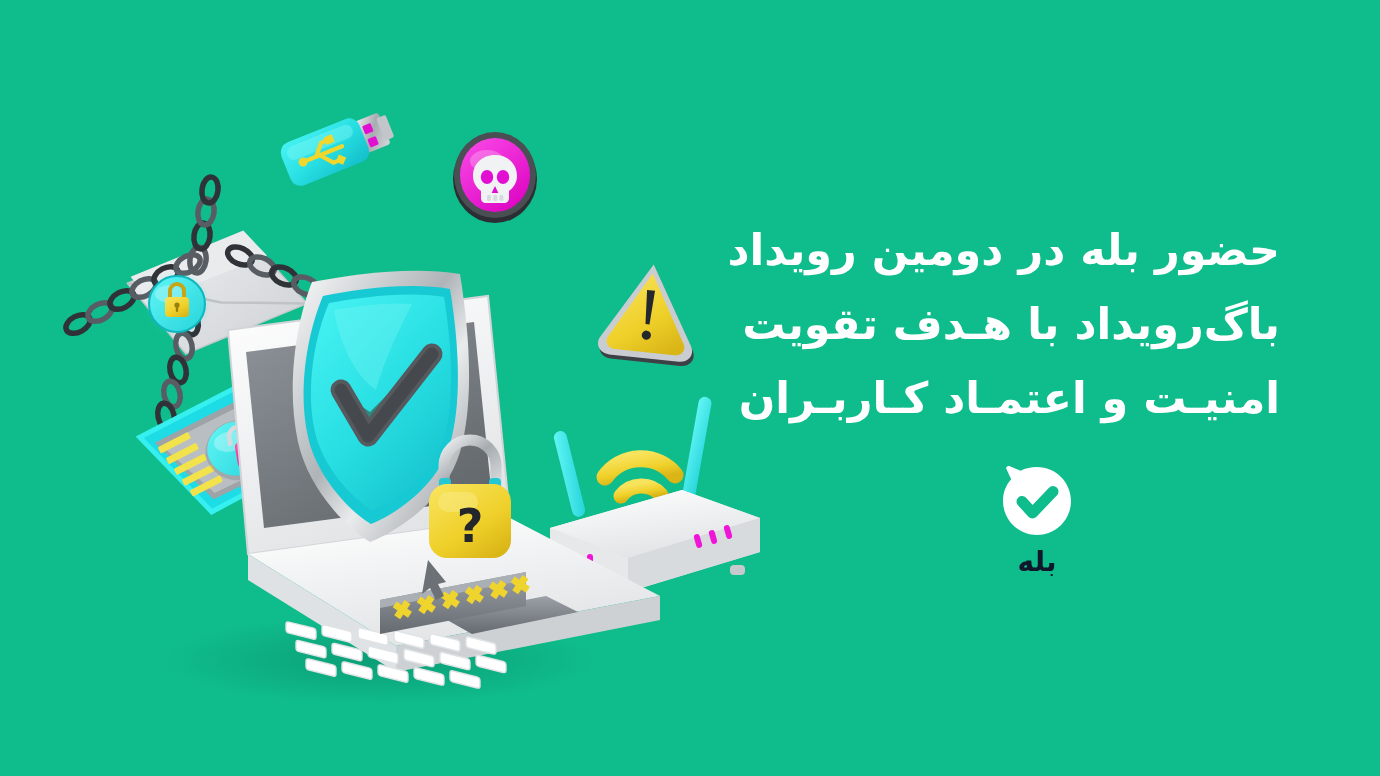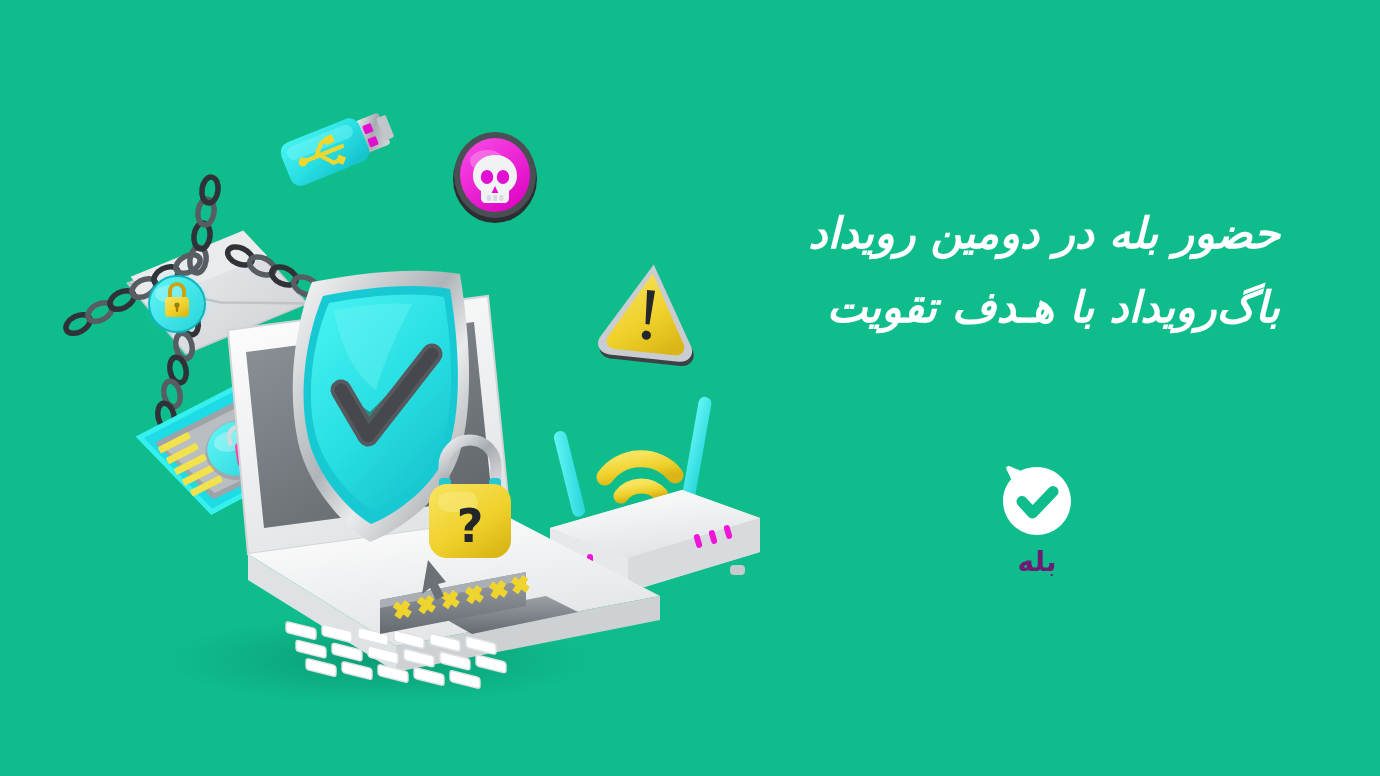--- a/index.html
+++ b/index.html
@@ -8,35 +8,35 @@
     width:1380px;height:776px;overflow:hidden;
     font-family:"DejaVu Sans","Liberation Sans",sans-serif;
   }
   .stage{
     position:relative;width:1380px;height:776px;
     background:#0FBC8C;overflow:hidden;
   }
 
   
   .copy-block{
-    position:absolute;right:100px;top:196px;width:530px;
-    text-align:right;direction:rtl;font-style:italic;
+    position:absolute;right:100px;top:213px;width:530px;
+    text-align:right;direction:rtl;
   }
   .headline-line{
     color:#FFFFFF;font-size:43px;line-height:74px;font-weight:700;
     letter-spacing:0px;white-space:nowrap;
   }
 
   .logo-block{
     position:absolute;right:278px;top:462px;width:130px;
     display:flex;flex-direction:column;align-items:center;
   }
   .logo-mark{width:78px;height:78px;position:relative;}
   .logo-word{
-    color:#701a75;font-size:28px;font-weight:700;margin-top:8px;
+    color:#0f172a;font-size:28px;font-weight:700;margin-top:8px;
     line-height:1;direction:rtl;
   }
 
   
   .art{position:absolute;left:40px;top:60px;width:760px;height:690px;}
   .art svg{display:block;width:100%;height:100%;overflow:visible;}
 </style>
 </head>
 <body>
 
@@ -339,20 +339,21 @@
         </g>
 
         <path d="M388,500 L406,522 L398,524 L404,536 L396,540 L390,528 L382,534 Z" fill="#6B7176"></path>
       </g>
     </svg>
   </div>
 
   <div class="copy-block">
     <div class="headline-line">حضور بله در دومین رویداد</div>
     <div class="headline-line">باگ‌رویداد با هـدف تقویت</div>
+    <div class="headline-line">امنیـت و اعتمـاد کـاربـران</div>
   </div>
 
   <div class="logo-block">
     <div class="logo-mark">
       <svg viewBox="0 0 78 78" xmlns="http://www.w3.org/2000/svg">
         <path d="M39,5 C57.8,5 73,20.2 73,39 C73,57.8 57.8,73 39,73
                  C20.2,73 5,57.8 5,39 C5,30.5 8,23 13.2,17.3
                  L8.5,7.2 C7.6,5.3 9.3,3.3 11.3,4.1 L22.6,8.7
                  C27.4,6.3 33,5 39,5 Z" fill="#FFFFFF"></path>
         <path d="M24,39.5 L34.5,51 L55,29.5" fill="none" stroke="#0FBC8C" stroke-width="11" stroke-linecap="round" stroke-linejoin="round"></path>

